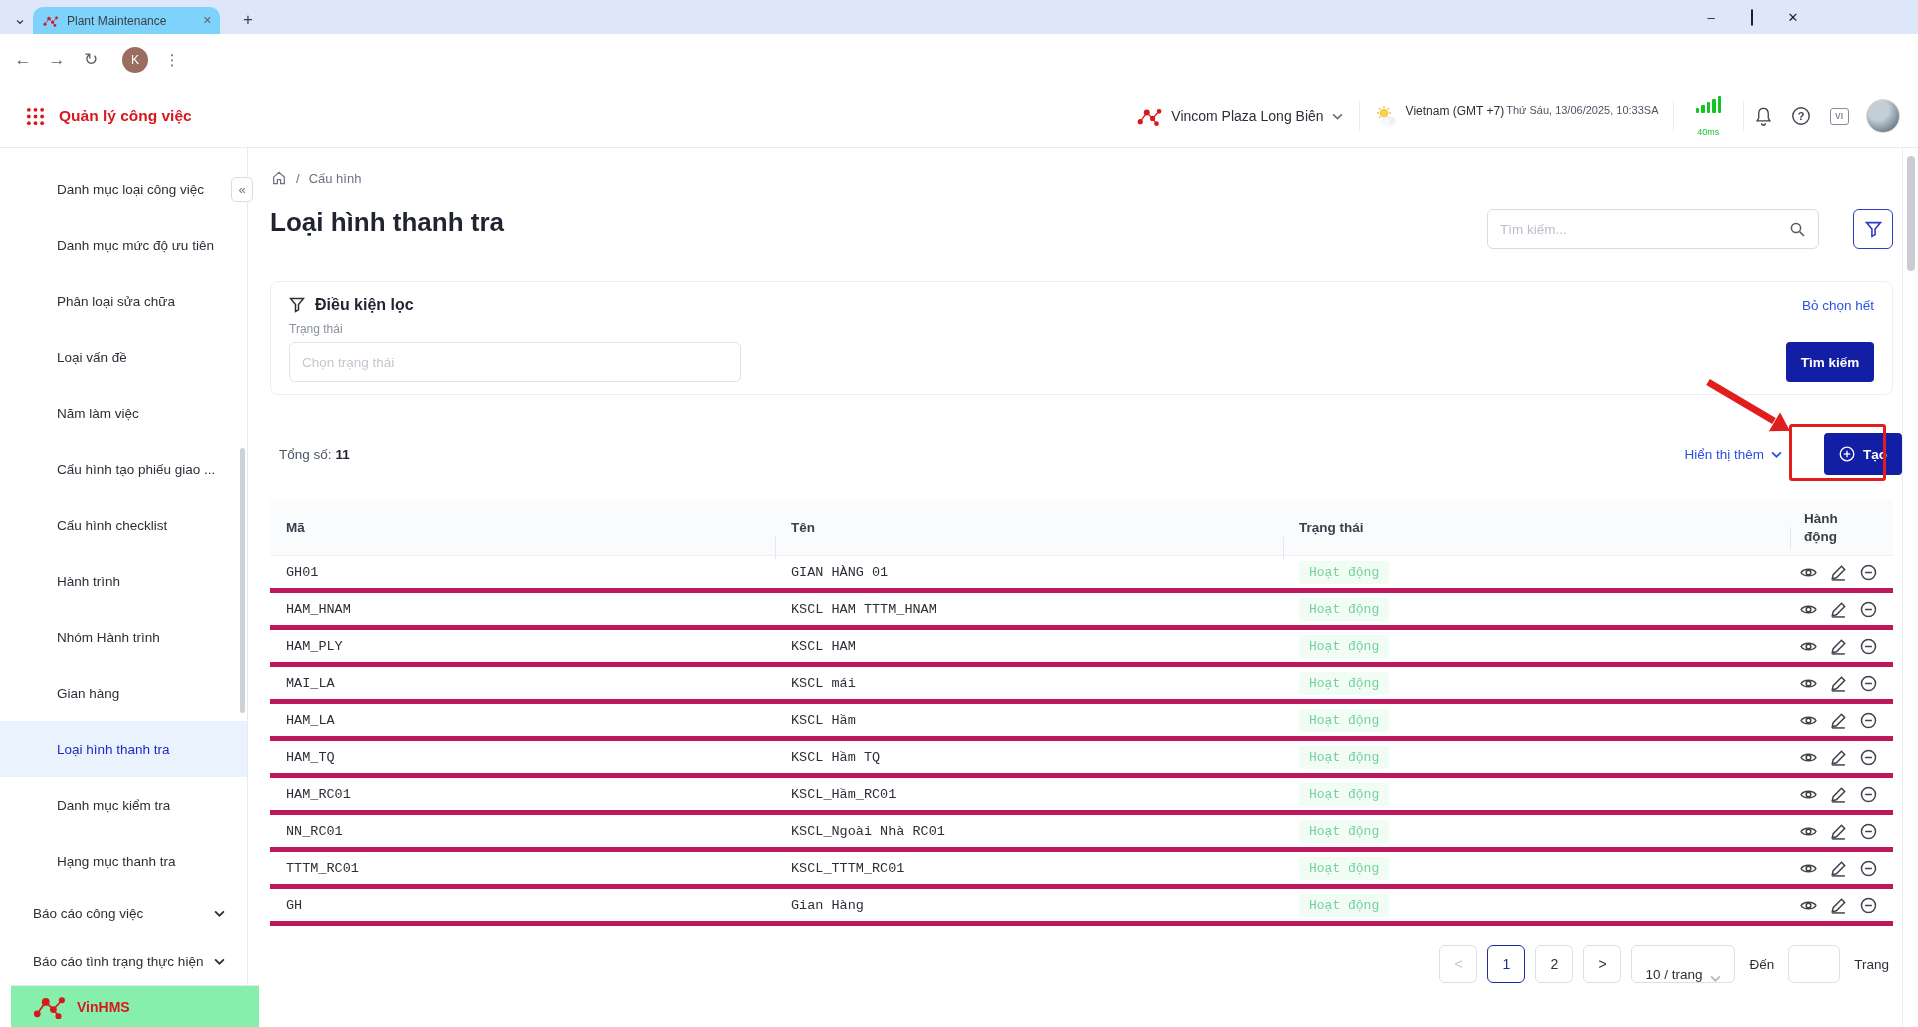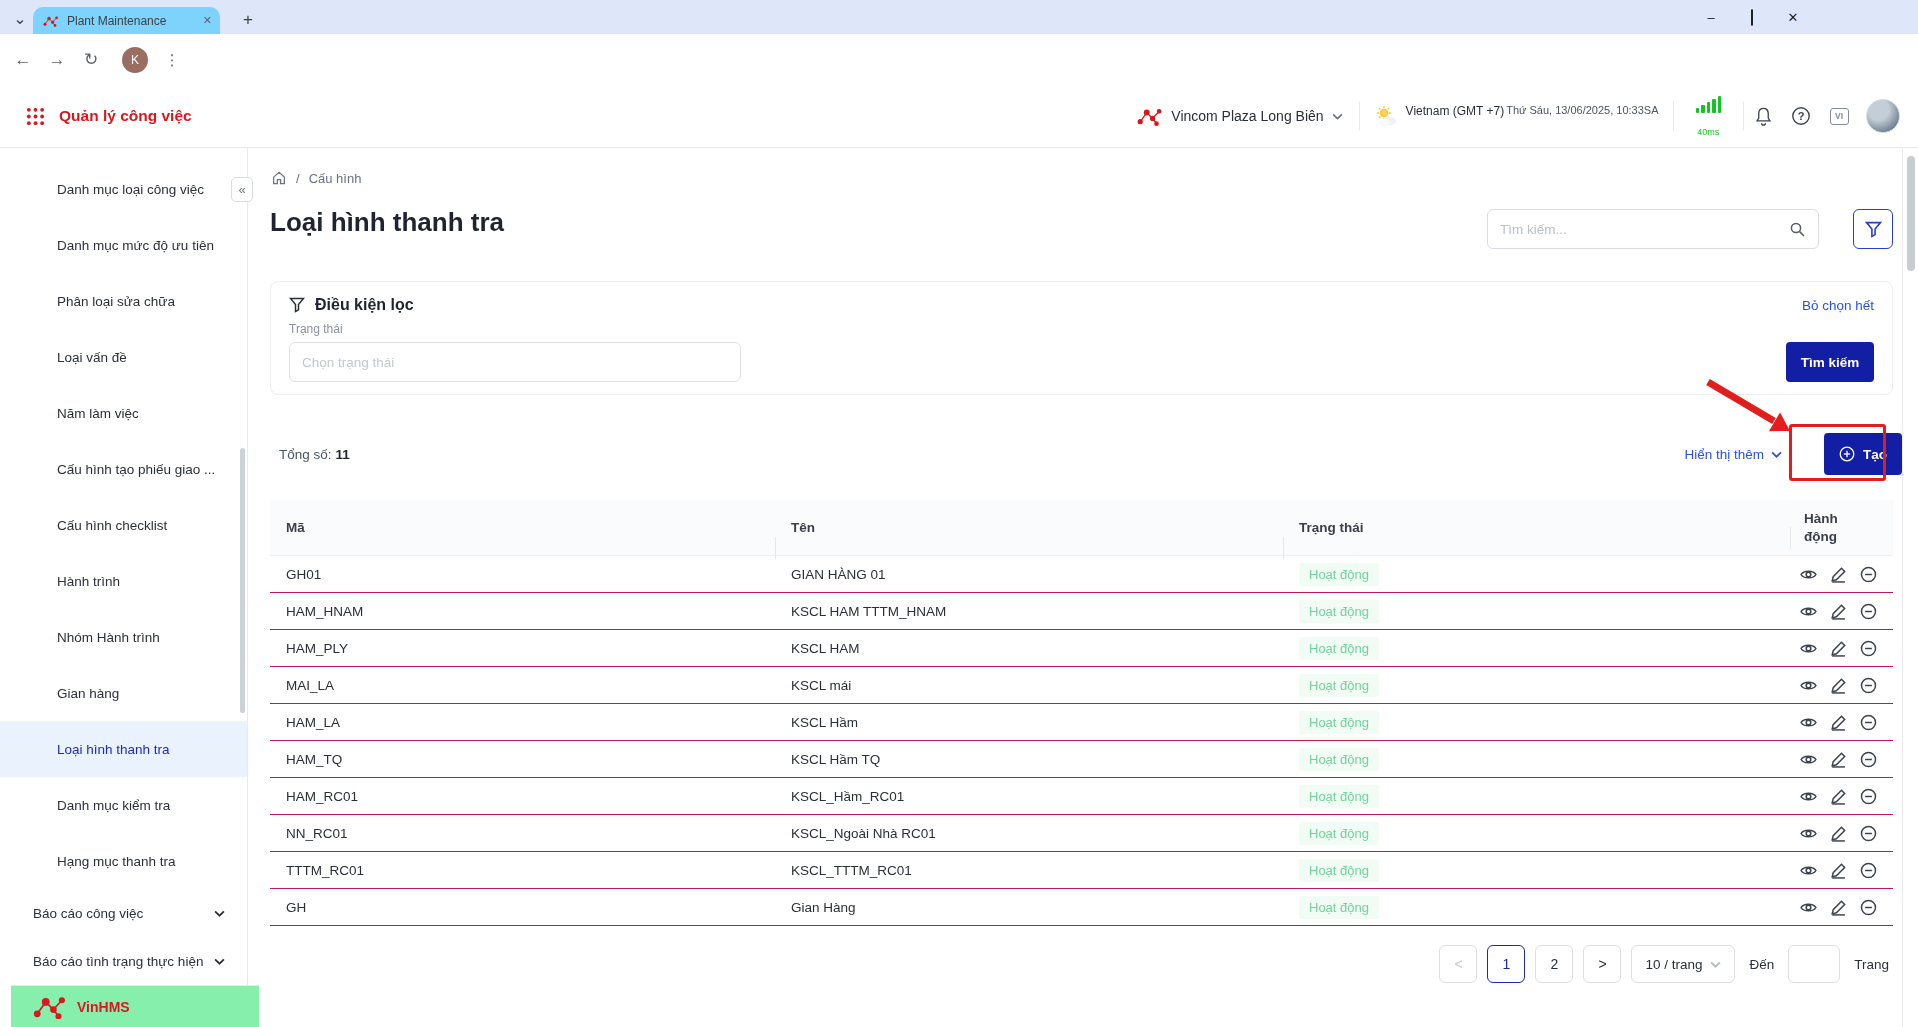--- a/index.html
+++ b/index.html
@@ -96,33 +96,33 @@
   .annot-arrow{position:absolute; left:1700px; top:377px; z-index:6; pointer-events:none;}
 
   
   .table{position:absolute; left:270px; top:500px; width:1623px;}
   .thead{display:flex; background:#fafbfc; border-bottom:1px solid #eef0f2; height:56px; align-items:center;}
   .th{font-size:13.5px; font-weight:700; color:#3a404a; position:relative; padding-left:16px;}
   .th + .th::before{content:""; position:absolute; left:0; top:17px; width:1px; height:22px; background:#e4e7eb;}
   .col-code{width:505px;} .col-name{width:508px;} .col-status{width:507px;} .col-actions{width:103px;}
   .th.col-actions{line-height:1.3; padding-left:14px; width:103px;}
   .th.col-actions span{display:inline-block; width:44px;}
-  .trow{display:flex; align-items:center; height:37px; border-bottom:1px solid #be185d; background:#fff;}
+  .trow{display:flex; align-items:center; height:37px; border-bottom:5px solid #be185d; background:#fff;font-family:Liberation Mono, monospace;}
   .td{font-size:13.5px; color:#2b3038; padding-left:16px; white-space:nowrap; overflow:hidden;}
   .badge{display:inline-block; background:var(--status-green-bg); color:var(--status-green); font-size:13px; padding:4px 10px; border-radius:3px;}
   .td-actions{display:flex; align-items:center; gap:13px; padding-left:10px;}
   .act{cursor:pointer; display:flex;}
 
   
   .pagination{position:absolute; left:270px; top:945px; width:1623px; display:flex; align-items:center; justify-content:flex-end; gap:10px;}
   .pg-btn{width:38px; height:38px; border:1px solid #dcdfe4; border-radius:6px; background:#fff; font-size:14px; color:#2b3038; font-family:inherit; display:flex; align-items:center; justify-content:center; cursor:pointer;}
   .pg-btn.disabled{color:#c3c8cf; cursor:default;}
   .pg-btn.active{border-color:#1f2a9e; color:#1f2a9e;}
   .pg-pages{display:contents;}
-  .pg-sizer{width:104px; height:38px; border:1px solid #dcdfe4; border-radius:6px; display:flex; align-items:center; justify-content:center; gap:8px; font-size:13.5px; color:#2b3038;}
+  .pg-sizer{width:104px; height:38px; border:1px solid #dcdfe4; border-radius:6px; display:flex; align-items:flex-end; justify-content:center; gap:8px; font-size:13.5px; color:#2b3038;}
   .pg-sizer polyline{fill:none; stroke:#b4bac2; stroke-width:1.6;}
   .pg-label{font-size:13.5px; color:#2b3038; margin:0 4px;}
   .pg-goto{width:52px; height:38px; border:1px solid #dcdfe4; border-radius:6px; font-family:inherit; font-size:13.5px; padding:0 8px; outline:none; color:#2b3038;}
 
   
   .page-scroll{position:absolute; right:0; top:148px; bottom:0; width:16px; border-left:1px solid #ececee; background:#fff;}
   .page-scroll .thumb{position:absolute; left:4px; top:8px; width:8px; height:115px; background:#c9ccd1; border-radius:4px;}
 
   .stroke-ico{fill:none; stroke:#3d434d; stroke-width:1.4;}
 </style>

